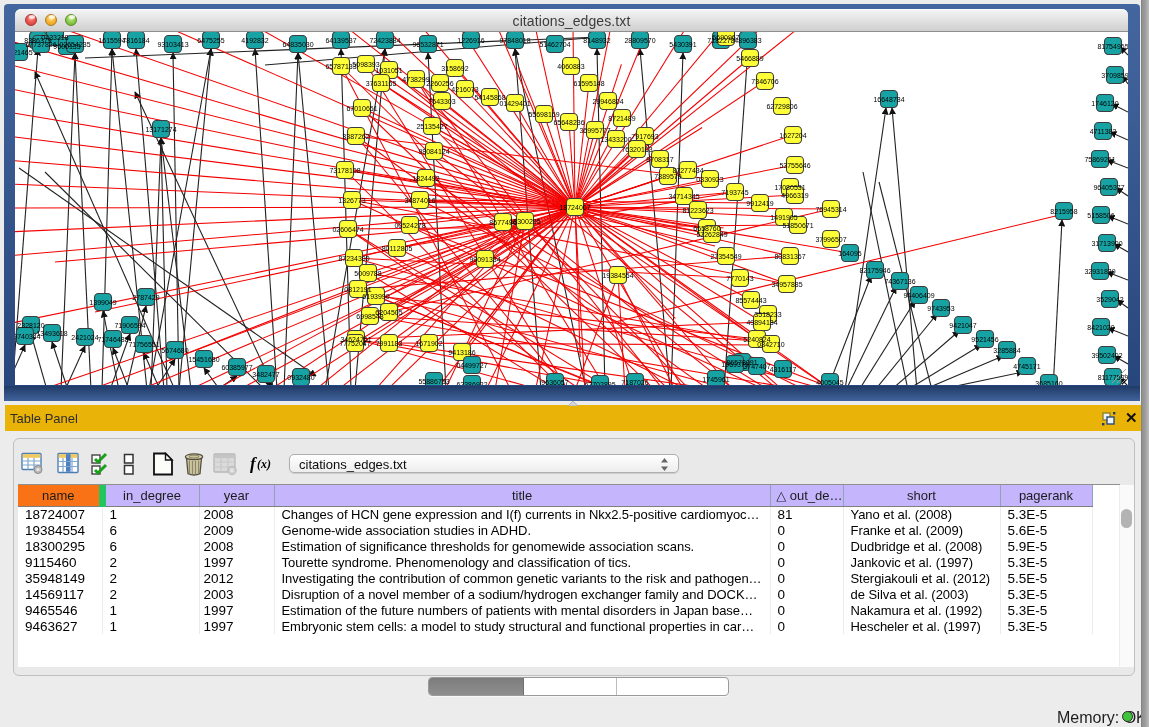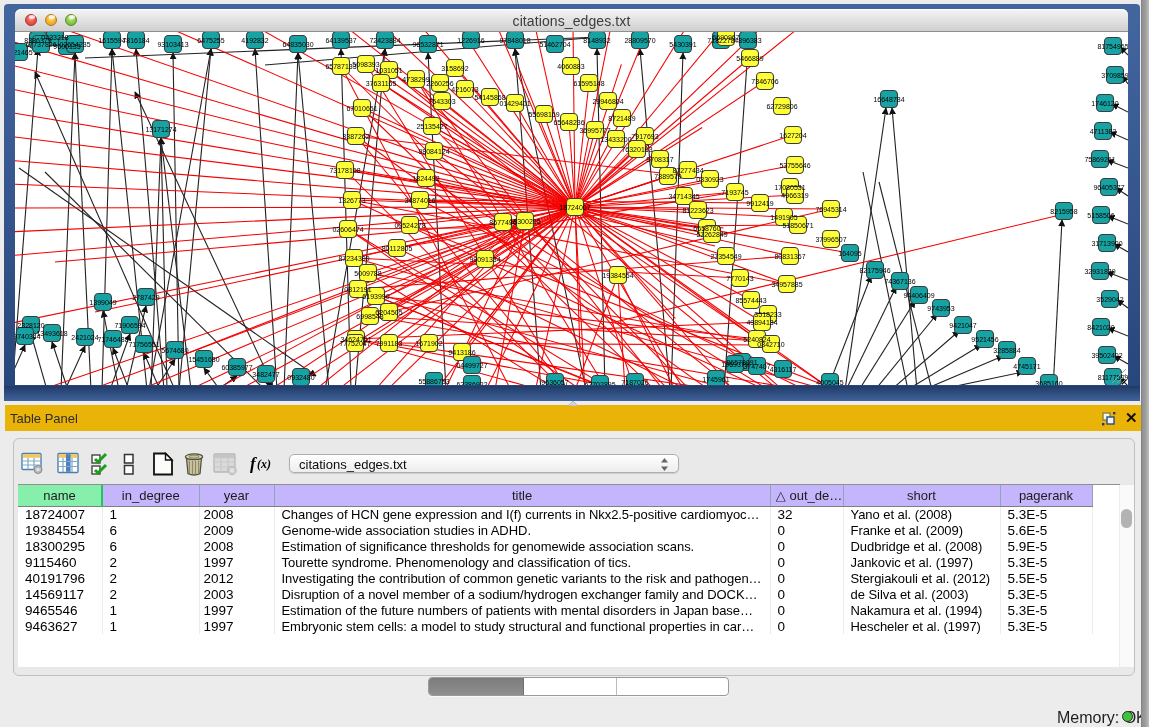--- a/index.html
+++ b/index.html
@@ -17,21 +17,21 @@
 #tp-title{position:absolute;left:5px;top:6px;font-size:13px;color:#2d2d2d}
 #tp-float{position:absolute;left:1097px;top:7px;width:14px;height:14px}
 #tp-close{position:absolute;left:1120px;top:6px;width:14px;height:14px;font-size:15px;font-weight:bold;color:#111;line-height:13px}
 #panel{position:absolute;left:13px;top:438px;width:1122px;height:238px;background:#e9e9e9;border:1px solid #c0c0c0;border-radius:6px}
 #toolbar{position:absolute;left:0;top:0;width:100%;height:44px}
 #combo{position:absolute;left:275px;top:15px;width:390px;height:19px;background:linear-gradient(#ffffff,#ededed);border:1px solid #aeaeae;border-radius:5px;box-shadow:0 1px 1px rgba(0,0,0,.12)}
 #combo span{position:absolute;left:9px;top:2px;font-size:13px;color:#0c0c0c}
 #tablebox{position:absolute;left:4px;top:45px;right:14px;height:183px;background:#fff;border-top:1px solid #8f8f8f;overflow:hidden}
 table{border-collapse:collapse;table-layout:fixed;width:1074px;font-size:13px}
 th{height:21px;font-weight:normal;color:#1c1c1c;background:#c4b5fd;border-right:1px solid #8fa6b2;border-bottom:1px solid #7f7f7f;overflow:hidden;white-space:nowrap;padding:0}
-th.gray{background:#86efac;border-right:2px solid #22c55e}
+th.gray{background:#f97316;border-right:7px solid #22c55e}
 td{height:16px;color:#000;border-right:1px solid #ececec;padding:0 0 0 7px;overflow:hidden;white-space:nowrap;font-size:13.5px}
 td.yr{padding-left:4px}
 td.t{font-size:13px;letter-spacing:-0.05px}
 #sbar{position:absolute;right:2px;top:70px;width:11px;height:19px;background:#b3b3b3;border-radius:6px}
 #sbtrack{position:absolute;right:0;top:46px;width:15px;height:182px;background:#fafafa;border-left:1px solid #ededed}
 #tabs{position:absolute;left:428px;top:677px;height:19px;display:flex;border:1px solid #9a9a9a;border-radius:4px;overflow:hidden;background:#fff;box-shadow:0 1px 0 rgba(255,255,255,.7)}
 .tab{font-size:13px;padding:14px 14px 0;color:#1a1a1a;border-right:1px solid #bcbcbc}
 .tab.sel{background:linear-gradient(#7c7c7c,#8f8f8f);color:#efefef;border-right:1px solid #6f6f6f}
 .tab:last-child{border-right:none}
 #mem{position:absolute;left:1057px;top:709px;font-size:16px;color:#1d1d1d}
@@ -675,32 +675,32 @@
   </div>
  </div>
  <div id="tablebox">
  <table>
         <thead>
           <tr>
             <th class="gray" style="width:84px">name</th>
             <th style="width:97px">in_degree</th>
             <th style="width:75px">year</th>
             <th style="width:496px">title</th>
-            <th style="width:73px;text-align:center;padding-left:5px">△ out_de…</th>
+            <th style="width:73px;text-align:right;padding-left:5px">△ out_de…</th>
             <th style="width:157px">short</th>
             <th style="width:92px">pagerank</th>
           </tr>
         </thead>
         <tbody>
           <tr>
             <td>18724007</td>
             <td>1</td>
             <td class="yr">2008</td>
             <td class="t">Changes of HCN gene expression and I(f) currents in Nkx2.5-positive cardiomyoc…</td>
-            <td>32</td>
+            <td>81</td>
             <td class="t">Yano et al. (2008)</td>
             <td>5.3E-5</td>
           </tr>
           <tr>
             <td>19384554</td>
             <td>6</td>
             <td class="yr">2009</td>
             <td class="t">Genome-wide association studies in ADHD.</td>
             <td>0</td>
             <td class="t">Franke et al. (2009)</td>
@@ -718,21 +718,21 @@
           <tr>
             <td>9115460</td>
             <td>2</td>
             <td class="yr">1997</td>
             <td class="t">Tourette syndrome. Phenomenology and classification of tics.</td>
             <td>0</td>
             <td class="t">Jankovic et al. (1997)</td>
             <td>5.3E-5</td>
           </tr>
           <tr>
-            <td>40191796</td>
+            <td>35948149</td>
             <td>2</td>
             <td class="yr">2012</td>
             <td class="t">Investigating the contribution of common genetic variants to the risk and pathogen…</td>
             <td>0</td>
             <td class="t">Stergiakouli et al. (2012)</td>
             <td>5.5E-5</td>
           </tr>
           <tr>
             <td>14569117</td>
             <td>2</td>
@@ -741,21 +741,21 @@
             <td>0</td>
             <td class="t">de Silva et al. (2003)</td>
             <td>5.3E-5</td>
           </tr>
           <tr>
             <td>9465546</td>
             <td>1</td>
             <td class="yr">1997</td>
             <td class="t">Estimation of the future numbers of patients with mental disorders in Japan base…</td>
             <td>0</td>
-            <td class="t">Nakamura et al. (1994)</td>
+            <td class="t">Nakamura et al. (1992)</td>
             <td>5.3E-5</td>
           </tr>
           <tr>
             <td>9463627</td>
             <td>1</td>
             <td class="yr">1997</td>
             <td class="t">Embryonic stem cells: a model to study structural and functional properties in car…</td>
             <td>0</td>
             <td class="t">Hescheler et al. (1997)</td>
             <td>5.3E-5</td>

